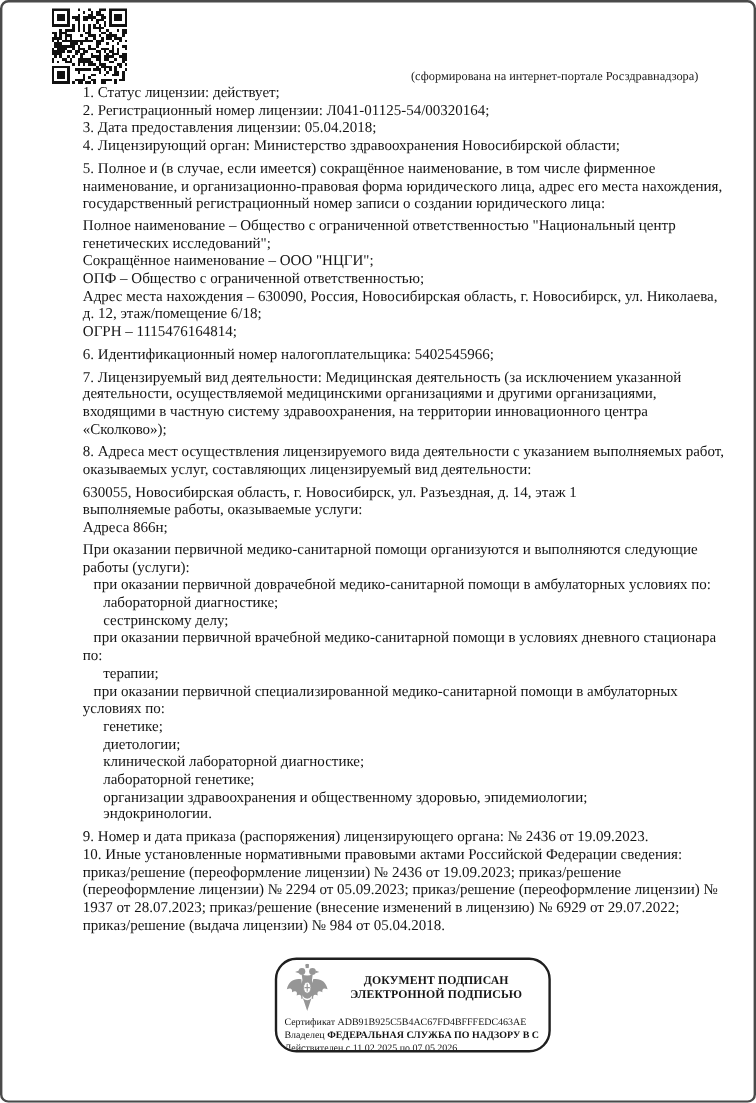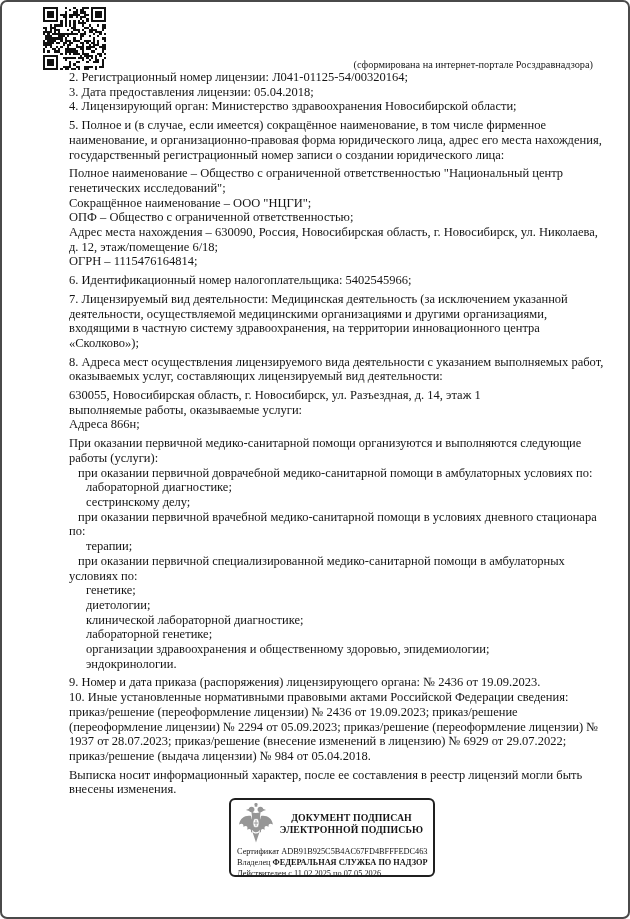--- a/index.html
+++ b/index.html
@@ -5,29 +5,29 @@
   html,body{margin:0;padding:0;background:#ffffff;}
   .page{
     position:relative;width:630px;height:919px;box-sizing:border-box;
     background:#ffffff;border:2px solid #4a4a4a;border-radius:7px;overflow:hidden;
     font-family:"Liberation Serif","DejaVu Serif",serif;color:#151515;
   }
   .qr{position:absolute;left:41px;top:5px;width:63px;height:63px;}
   .header{position:absolute;left:60px;top:10px;width:560px;text-align:center;font-weight:bold;}
   .t1{font-size:17px;line-height:21px;}
   .t2{font-size:16.5px;line-height:23px;}
-  .note{position:absolute;top:57px;right:35px;font-size:10.3px;color:#1a1a1a;}
+  .note{position:absolute;top:57px;right:46px;font-size:10.3px;color:#1a1a1a;}
   .docbody{position:absolute;left:67px;top:68px;width:535px;font-size:12.5px;text-align:left;}
   .p{line-height:14.7px;margin:0;}
   .g{margin-top:4px;}
   .i1{text-indent:9px;}
   .i2{text-indent:17px;}
   .stamp{
-    position:absolute;left:227px;top:796px;width:206px;height:79px;box-sizing:border-box;
-    border:2px solid #1f1f1f;border-radius:6px;background:#fff;
+    position:absolute;left:227px;top:796px;width:230px;height:79px;box-sizing:border-box;
+    border:2px solid #1f1f1f;border-radius:18px;background:#fff;
     padding:3px 5px 2px 6px;overflow:hidden;
   }
   .stamp-head{display:flex;align-items:center;}
   .emblem{width:38px;height:41px;flex:0 0 38px;}
   .stamp-title{flex:1;text-align:center;font-weight:bold;font-size:9.8px;line-height:11.6px;letter-spacing:.1px;}
   .stamp-lines{margin-top:2px;font-size:8.3px;line-height:11px;white-space:nowrap;}
   .sline{overflow:hidden;}
   .sline b{font-weight:bold;}
   .valid{}
 </style>
@@ -455,20 +455,21 @@
         <rect x="19" y="28" width="1" height="1"></rect>
         <rect x="20" y="28" width="1" height="1"></rect>
         <rect x="24" y="28" width="1" height="1"></rect>
       </g>
     </svg>
 
 
   <div class="note">(сформирована на интернет-портале Росздравнадзора)</div>
 
   <div class="docbody" id="doc-body">
+      <div class="p">1. Статус лицензии: действует;</div>
       <div class="p">2. Регистрационный номер лицензии: Л041-01125-54/00320164;</div>
       <div class="p">3. Дата предоставления лицензии: 05.04.2018;</div>
       <div class="p">4. Лицензирующий орган: Министерство здравоохранения Новосибирской области;</div>
       <div class="p g">5. Полное и (в случае, если имеется) сокращённое наименование, в том числе фирменное наименование, и организационно-правовая форма юридического лица, адрес его места нахождения, государственный регистрационный номер записи о создании юридического лица:</div>
       <div class="p g">Полное наименование – Общество с ограниченной ответственностью "Национальный центр генетических исследований";</div>
       <div class="p">Сокращённое наименование – ООО "НЦГИ";</div>
       <div class="p">ОПФ – Общество с ограниченной ответственностью;</div>
       <div class="p">Адрес места нахождения – 630090, Россия, Новосибирская область, г. Новосибирск, ул. Николаева, д. 12, этаж/помещение 6/18;</div>
       <div class="p">ОГРН – 1115476164814;</div>
       <div class="p g">6. Идентификационный номер налогоплательщика: 5402545966;</div>
@@ -485,21 +486,20 @@
       <div class="p i2">терапии;</div>
       <div class="p i1">при оказании первичной специализированной медико-санитарной помощи в амбулаторных условиях по:</div>
       <div class="p i2">генетике;</div>
       <div class="p i2">диетологии;</div>
       <div class="p i2">клинической лабораторной диагностике;</div>
       <div class="p i2">лабораторной генетике;</div>
       <div class="p i2">организации здравоохранения и общественному здоровью, эпидемиологии;</div>
       <div class="p i2">эндокринологии.</div>
       <div class="p g">9. Номер и дата приказа (распоряжения) лицензирующего органа: № 2436 от 19.09.2023.</div>
       <div class="p">10. Иные установленные нормативными правовыми актами Российской Федерации сведения: приказ/решение (переоформление лицензии) № 2436 от 19.09.2023; приказ/решение (переоформление лицензии) № 2294 от 05.09.2023; приказ/решение (переоформление лицензии) № 1937 от 28.07.2023; приказ/решение (внесение изменений в лицензию) № 6929 от 29.07.2022; приказ/решение (выдача лицензии) № 984 от 05.04.2018.</div>
-      <div class="p g">Выписка носит информационный характер, после ее составления в реестр лицензий могли быть внесены изменения.</div>
     </div>
 
   <div class="stamp">
     <div class="stamp-head">
       <svg class="emblem" viewBox="0 0 40 44">
         <g fill="#969696">
           <rect x="18.6" y="0.4" width="2.8" height="3.6"></rect>
           <circle cx="20" cy="1.6" r="1.5"></circle>
           <circle cx="15.3" cy="7" r="3"></circle>
           <circle cx="24.7" cy="7" r="3"></circle>

